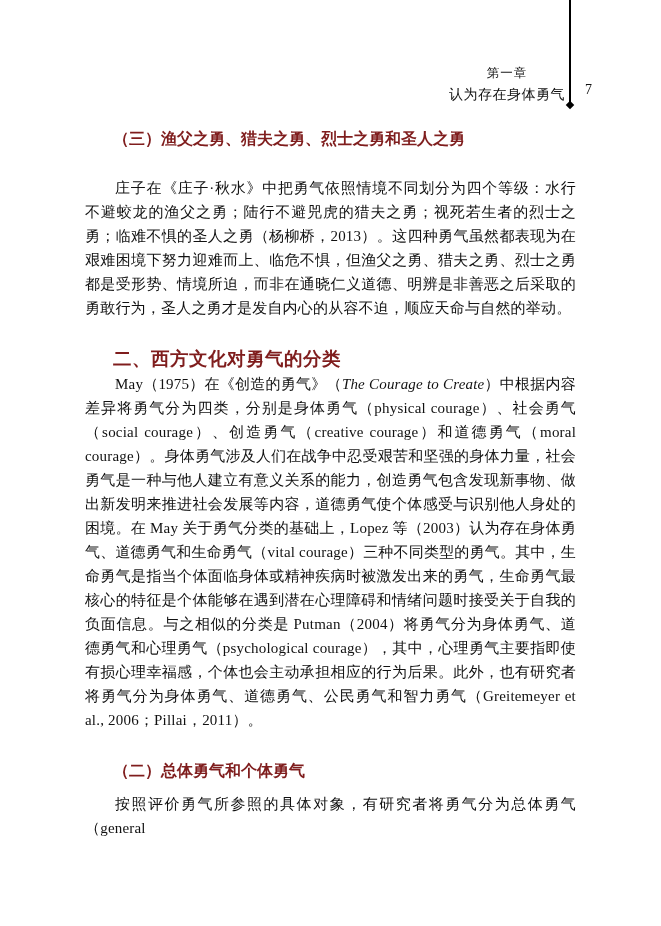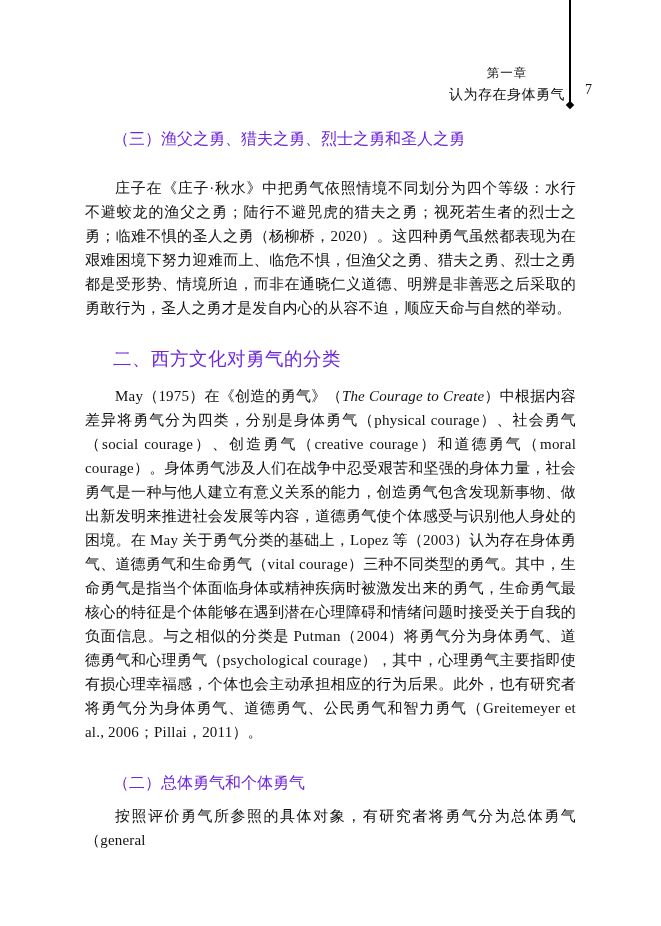--- a/index.html
+++ b/index.html
@@ -59,34 +59,34 @@
 
   
   .content {
     position: absolute;
     left: 85px;
     top: 0;
     width: 491px;
   }
   .heading-sans {
     font-family: "Liberation Sans", "DejaVu Sans", sans-serif;
-    font-weight: normal;
-    color: #6d28d9;
+    font-weight: bold;
+    color: #7f1d1d;
   }
   .h-section {
     font-size: 16px;
     line-height: 22px;
     padding-left: 28px;
     margin: 128px 0 26px 0;
   }
   .h-main {
     font-size: 18.5px;
     line-height: 26px;
     padding-left: 28px;
-    margin: 26px 0 12px 0;
+    margin: 26px 0 0 0;
     letter-spacing: 0.5px;
   }
   .h-sub {
     font-size: 16px;
     line-height: 22px;
     padding-left: 28px;
   }
   .h-sub1 { margin: 28px 0 22px 0; }
   .h-sub2 { margin: 28px 0 10px 0; }
 
@@ -109,21 +109,21 @@
   <div class="header-text">
     <div class="header-chapter">第一章</div>
     <div class="header-title">认为存在身体勇气</div>
   </div>
   <div class="page-number">7</div>
 
   <div class="content">
 
     <div class="heading-sans h-section">（三）渔父之勇、猎夫之勇、烈士之勇和圣人之勇</div>
 
-    <p class="para">庄子在《庄子·秋水》中把勇气依照情境不同划分为四个等级：水行不避蛟龙的渔父之勇；陆行不避兕虎的猎夫之勇；视死若生者的烈士之勇；临难不惧的圣人之勇（杨柳桥，2020）。这四种勇气虽然都表现为在艰难困境下努力迎难而上、临危不惧，但渔父之勇、猎夫之勇、烈士之勇都是受形势、情境所迫，而非在通晓仁义道德、明辨是非善恶之后采取的勇敢行为，圣人之勇才是发自内心的从容不迫，顺应天命与自然的举动。</p>
+    <p class="para">庄子在《庄子·秋水》中把勇气依照情境不同划分为四个等级：水行不避蛟龙的渔父之勇；陆行不避兕虎的猎夫之勇；视死若生者的烈士之勇；临难不惧的圣人之勇（杨柳桥，2013）。这四种勇气虽然都表现为在艰难困境下努力迎难而上、临危不惧，但渔父之勇、猎夫之勇、烈士之勇都是受形势、情境所迫，而非在通晓仁义道德、明辨是非善恶之后采取的勇敢行为，圣人之勇才是发自内心的从容不迫，顺应天命与自然的举动。</p>
 
     <div class="heading-sans h-main">二、西方文化对勇气的分类</div>
 
 
     <p class="para"><span>May（1975）在《创造的勇气》（</span><span style="font-style: italic;">The Courage to Create</span><span>）中根据内容差异将勇气分为四类，分别是身体勇气（physical courage）、社会勇气（social courage）、创造勇气（creative courage）和道德勇气（moral courage）。身体勇气涉及人们在战争中忍受艰苦和坚强的身体力量，社会勇气是一种与他人建立有意义关系的能力，创造勇气包含发现新事物、做出新发明来推进社会发展等内容，道德勇气使个体感受与识别他人身处的困境。在 May 关于勇气分类的基础上，Lopez 等（2003）认为存在身体勇气、道德勇气和生命勇气（vital courage）三种不同类型的勇气。其中，生命勇气是指当个体面临身体或精神疾病时被激发出来的勇气，生命勇气最核心的特征是个体能够在遇到潜在心理障碍和情绪问题时接受关于自我的负面信息。与之相似的分类是 Putman（2004）将勇气分为身体勇气、道德勇气和心理勇气（psychological courage），其中，心理勇气主要指即使有损心理幸福感，个体也会主动承担相应的行为后果。此外，也有研究者将勇气分为身体勇气、道德勇气、公民勇气和智力勇气（Greitemeyer et al., 2006；Pillai，2011）。</span></p>
 
     <div class="heading-sans h-sub h-sub2">（二）总体勇气和个体勇气</div>
 
     <p class="para">按照评价勇气所参照的具体对象，有研究者将勇气分为总体勇气（general</p>
 

